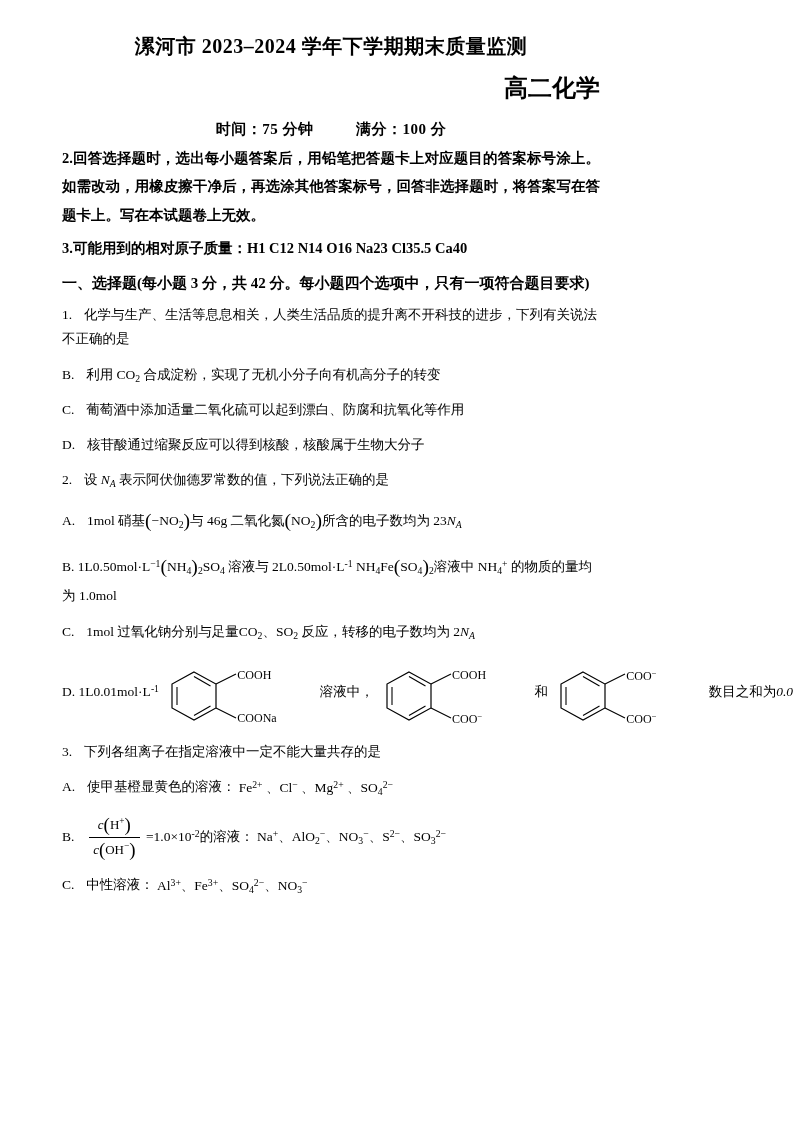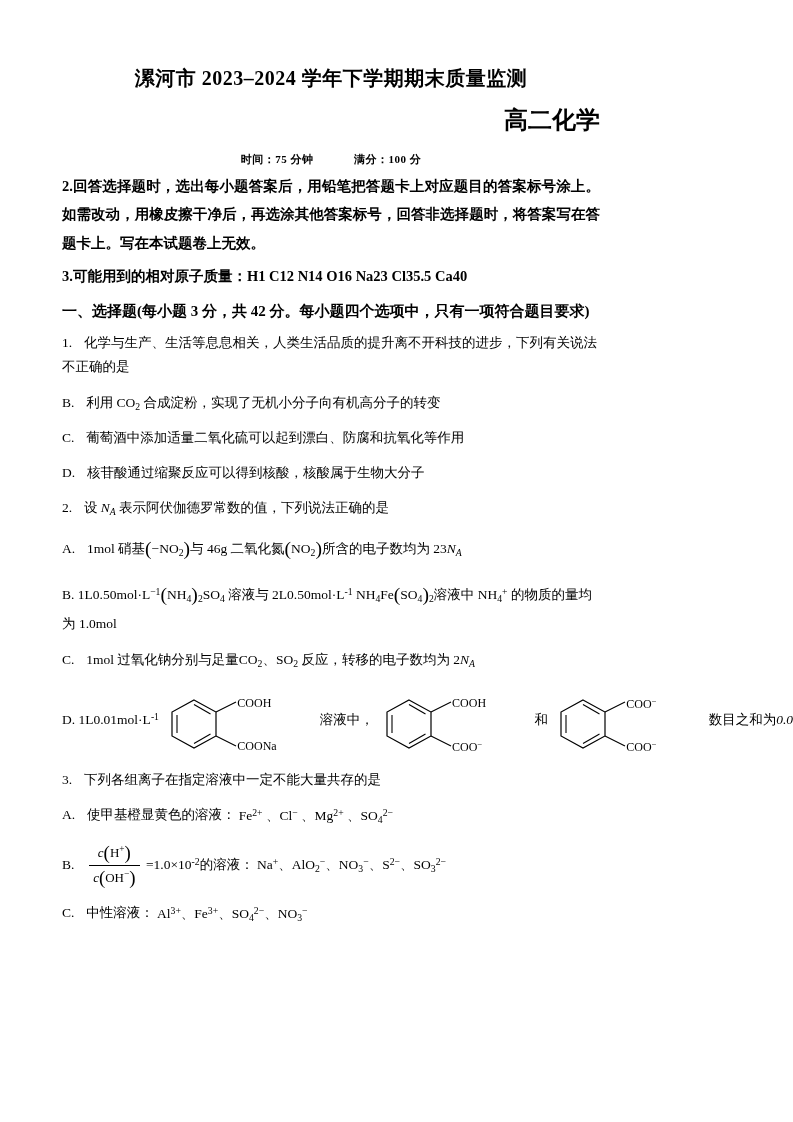--- a/index.html
+++ b/index.html
@@ -9,41 +9,41 @@
   }
   body {
     width: 793px;
     height: 1122px;
     font-family: "Liberation Serif", "DejaVu Serif", serif;
     color: #000000;
     position: relative;
     overflow: hidden;
   }
   .page {
-    padding: 50px 62px 0 62px;
+    padding: 18px 62px 0 62px;
     box-sizing: border-box;
     width: 662px;
   }
   .doc-title {
     text-align: center;
     font-size: 20px;
     font-weight: bold;
     letter-spacing: 0.5px;
     margin: 14px 0 0 0;
     line-height: 1.4;
   }
   .doc-subtitle {
     text-align: right;
     font-size: 24px;
     font-weight: bold;
     margin: 12px 0 0 0;
   }
   .exam-meta {
     text-align: center;
-    font-size: 11px;
+    font-size: 15px;
     font-weight: bold;
     margin: 16px 0 0 0;
     letter-spacing: 0.5px;
   }
   .exam-meta .gap {
     display: inline-block;
     width: 34px;
   }
   .notice-head {
     font-size: 15px;

